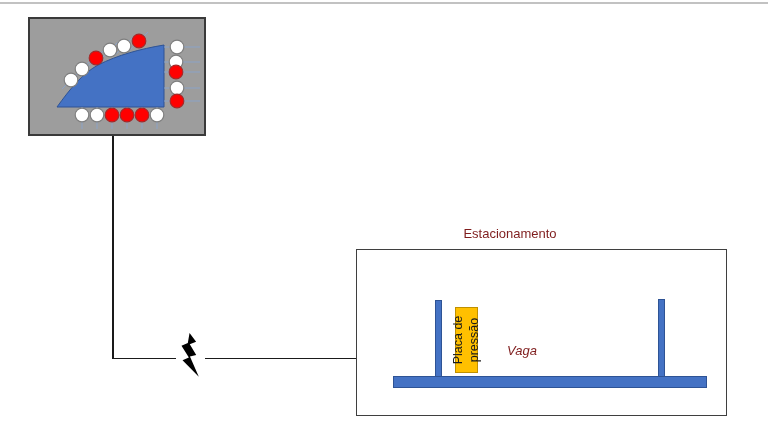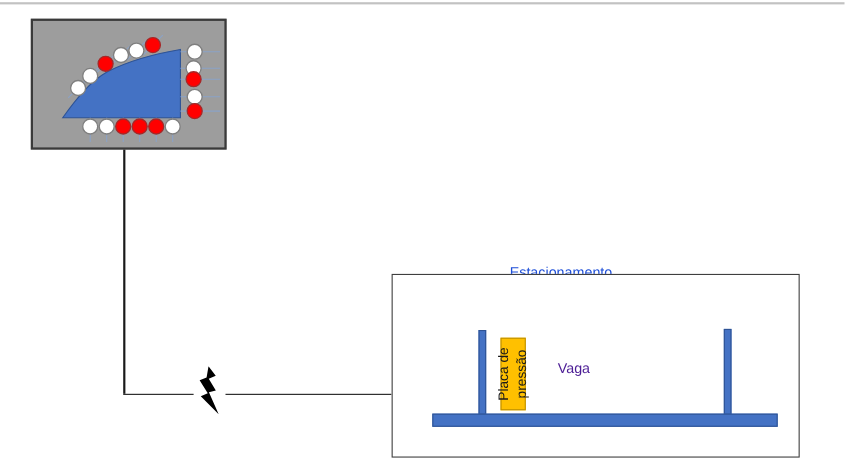--- a/index.html
+++ b/index.html
@@ -47,25 +47,25 @@
   .wire-horizontal-1 { left: 112px; top: 357.5px; width: 64px;  height: 1.5px; }
   .wire-horizontal-2 { left: 205px; top: 357.5px; width: 151px; height: 1.5px; }
   .bolt {
     position: absolute;
     left: 174px; top: 333px;
     width: 30px; height: 45px;
   }
   
   .parking-label {
     position: absolute;
-    left: 405px; top: 240px;
+    left: 405px; top: 226px;
     width: 210px;
     text-align: center;
     font-size: 13px;
-    color: #1d4ed8;
+    color: #7f1d1d;
   }
   .parking-box {
     position: absolute;
     left: 356px; top: 249px;
     width: 371px; height: 167px;
     background: #ffffff;
     border: 1.5px solid #3f3f3f;
   }
   .ground-bar {
     position: absolute;
@@ -95,23 +95,24 @@
     flex-direction: column;
     justify-content: center;
     text-align: center;
     font-size: 12.5px;
     line-height: 16px;
     color: #1a1a1a;
     white-space: nowrap;
   }
   .vaga-label {
     position: absolute;
-    left: 150px; top: 77px;
+    left: 150px; top: 93px;
     font-size: 13px;
-    color: #4c1d95;
+    color: #7f1d1d;
+    font-style: italic;
   }
 </style>
 </head>
 <body>
 
 <div class="stage">
 
   <div class="top-hairline"></div>
 
   <div class="panel">

